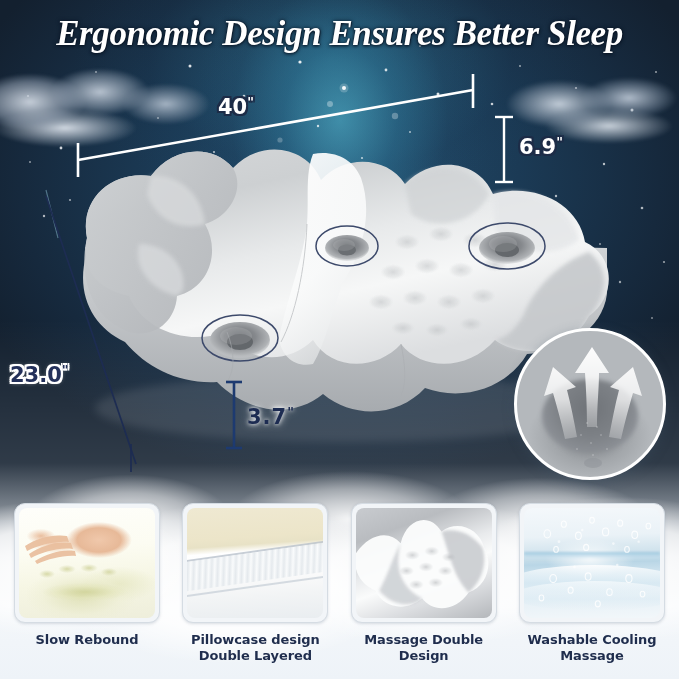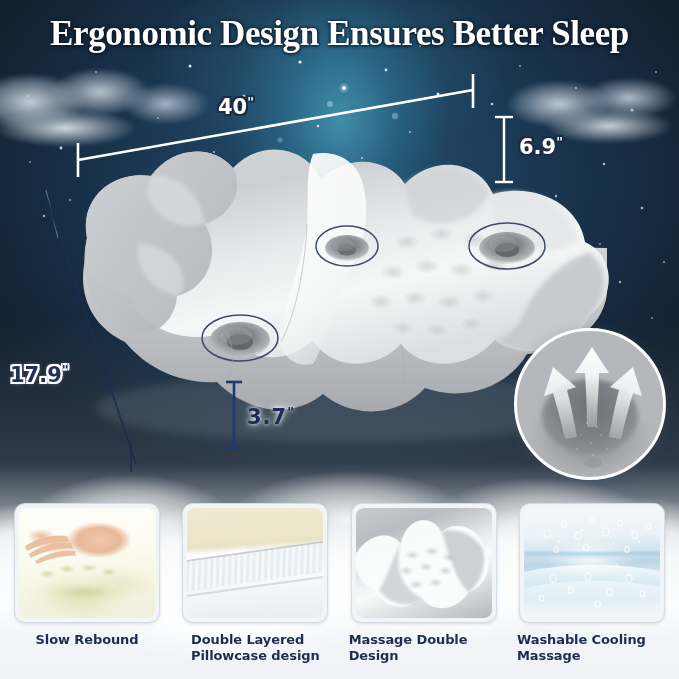--- a/index.html
+++ b/index.html
@@ -84,20 +84,21 @@
     text-align: center;
     font-family: "Liberation Serif", "DejaVu Serif", serif;
     font-weight: bold;
     font-size: 35px;
     line-height: 40px;
     letter-spacing: -0.4px;
     color: #ffffff;
     text-shadow: 0 0 4px rgba(10,22,38,.85), 0 1px 3px rgba(8,18,32,.9), 1px 0 0 rgba(10,22,38,.5);
     white-space: nowrap;
     z-index: 40;
+    font-style: italic;
   }
 
   
   .pillow-wrap {
     position: absolute;
     left: 55px; top: 120px;
     width: 580px; height: 340px;
     z-index: 20;
   }
   .pillow-wrap svg { display: block; width: 100%; height: 100%; overflow: visible; }
@@ -190,20 +191,21 @@
     padding: 4px;
   }
   .feature-img {
     width: 100%; height: 100%;
     border-radius: 8px;
     overflow: hidden;
     position: relative;
   }
   .feature-caption {
     margin-top: 9px;
+    text-align: center;
     font-family: "DejaVu Sans", "Liberation Sans", sans-serif;
     font-size: 13px;
     font-weight: bold;
     line-height: 16px;
     color: #1f2d4d;
     letter-spacing: -0.1px;
   }
 
   
   .img-foam {
@@ -557,21 +559,21 @@
 
   <div class="dim-label dim-light" style="left:218px; top:94px;">
     <span>40</span><span class="unit">"</span>
   </div>
 
   <div class="dim-label dim-light" style="left:519px; top:134px;">
     <span>6.9</span><span class="unit">"</span>
   </div>
 
   <div class="dim-label dim-dark" style="left:10px; top:362px;">
-    <span>17.9</span><span class="unit">"</span>
+    <span>23.0</span><span class="unit">"</span>
   </div>
 
   <div class="dim-label dim-dark-plain" style="left:247px; top:404px;">
     <span>3.7</span><span class="unit">"</span>
   </div>
 
   <div class="features">
 
     <div class="feature">
       <div class="feature-frame">
@@ -594,22 +596,22 @@
 
     <div class="feature">
       <div class="feature-frame">
         <div class="feature-img img-case">
           <div class="case-line1"></div>
           <div class="case-band"></div>
           <div class="case-line2"></div>
         </div>
       </div>
       <div class="feature-caption">
+        <div>Pillowcase design</div>
         <div>Double Layered</div>
-        <div>Pillowcase design</div>
       </div>
     </div>
 
     <div class="feature">
       <div class="feature-frame">
         <div class="feature-img img-massage">
           <svg viewBox="0 0 140 112" preserveAspectRatio="none">
             <defs>
               <radialGradient id="mBump" cx="50%" cy="50%" r="50%">
                 <stop offset="0%" stop-color="#9a9da1" stop-opacity=".45"></stop>

